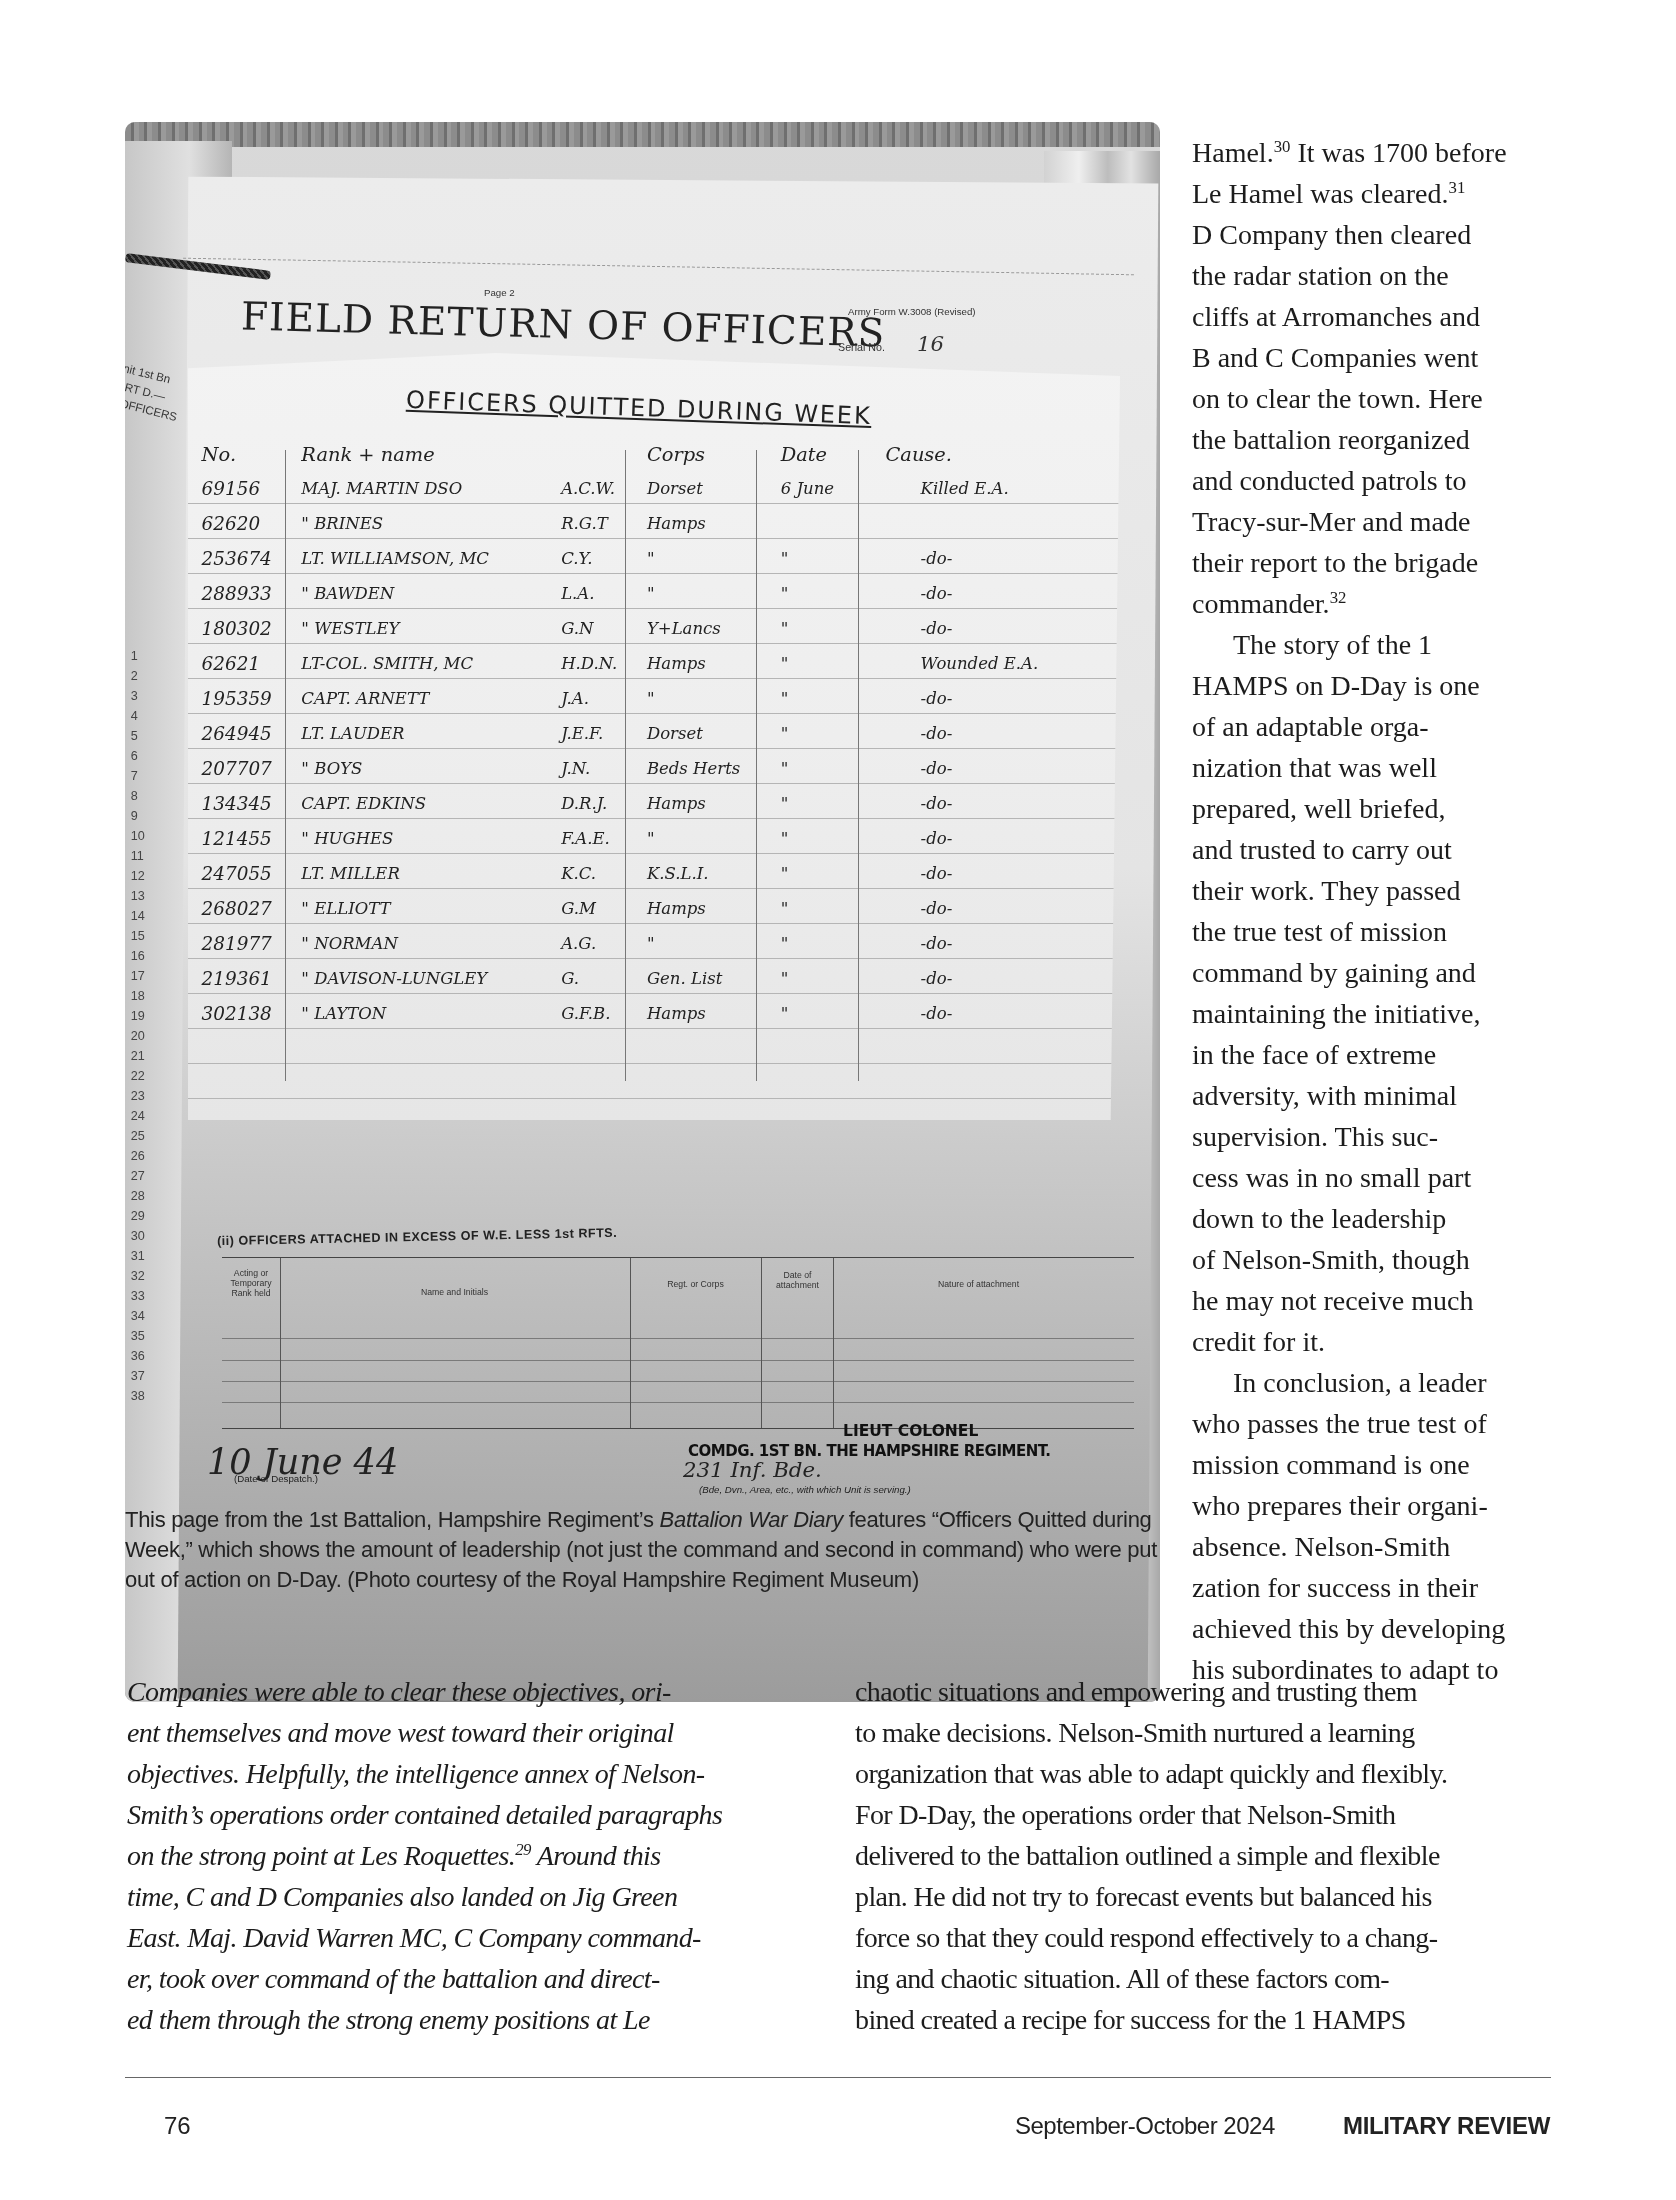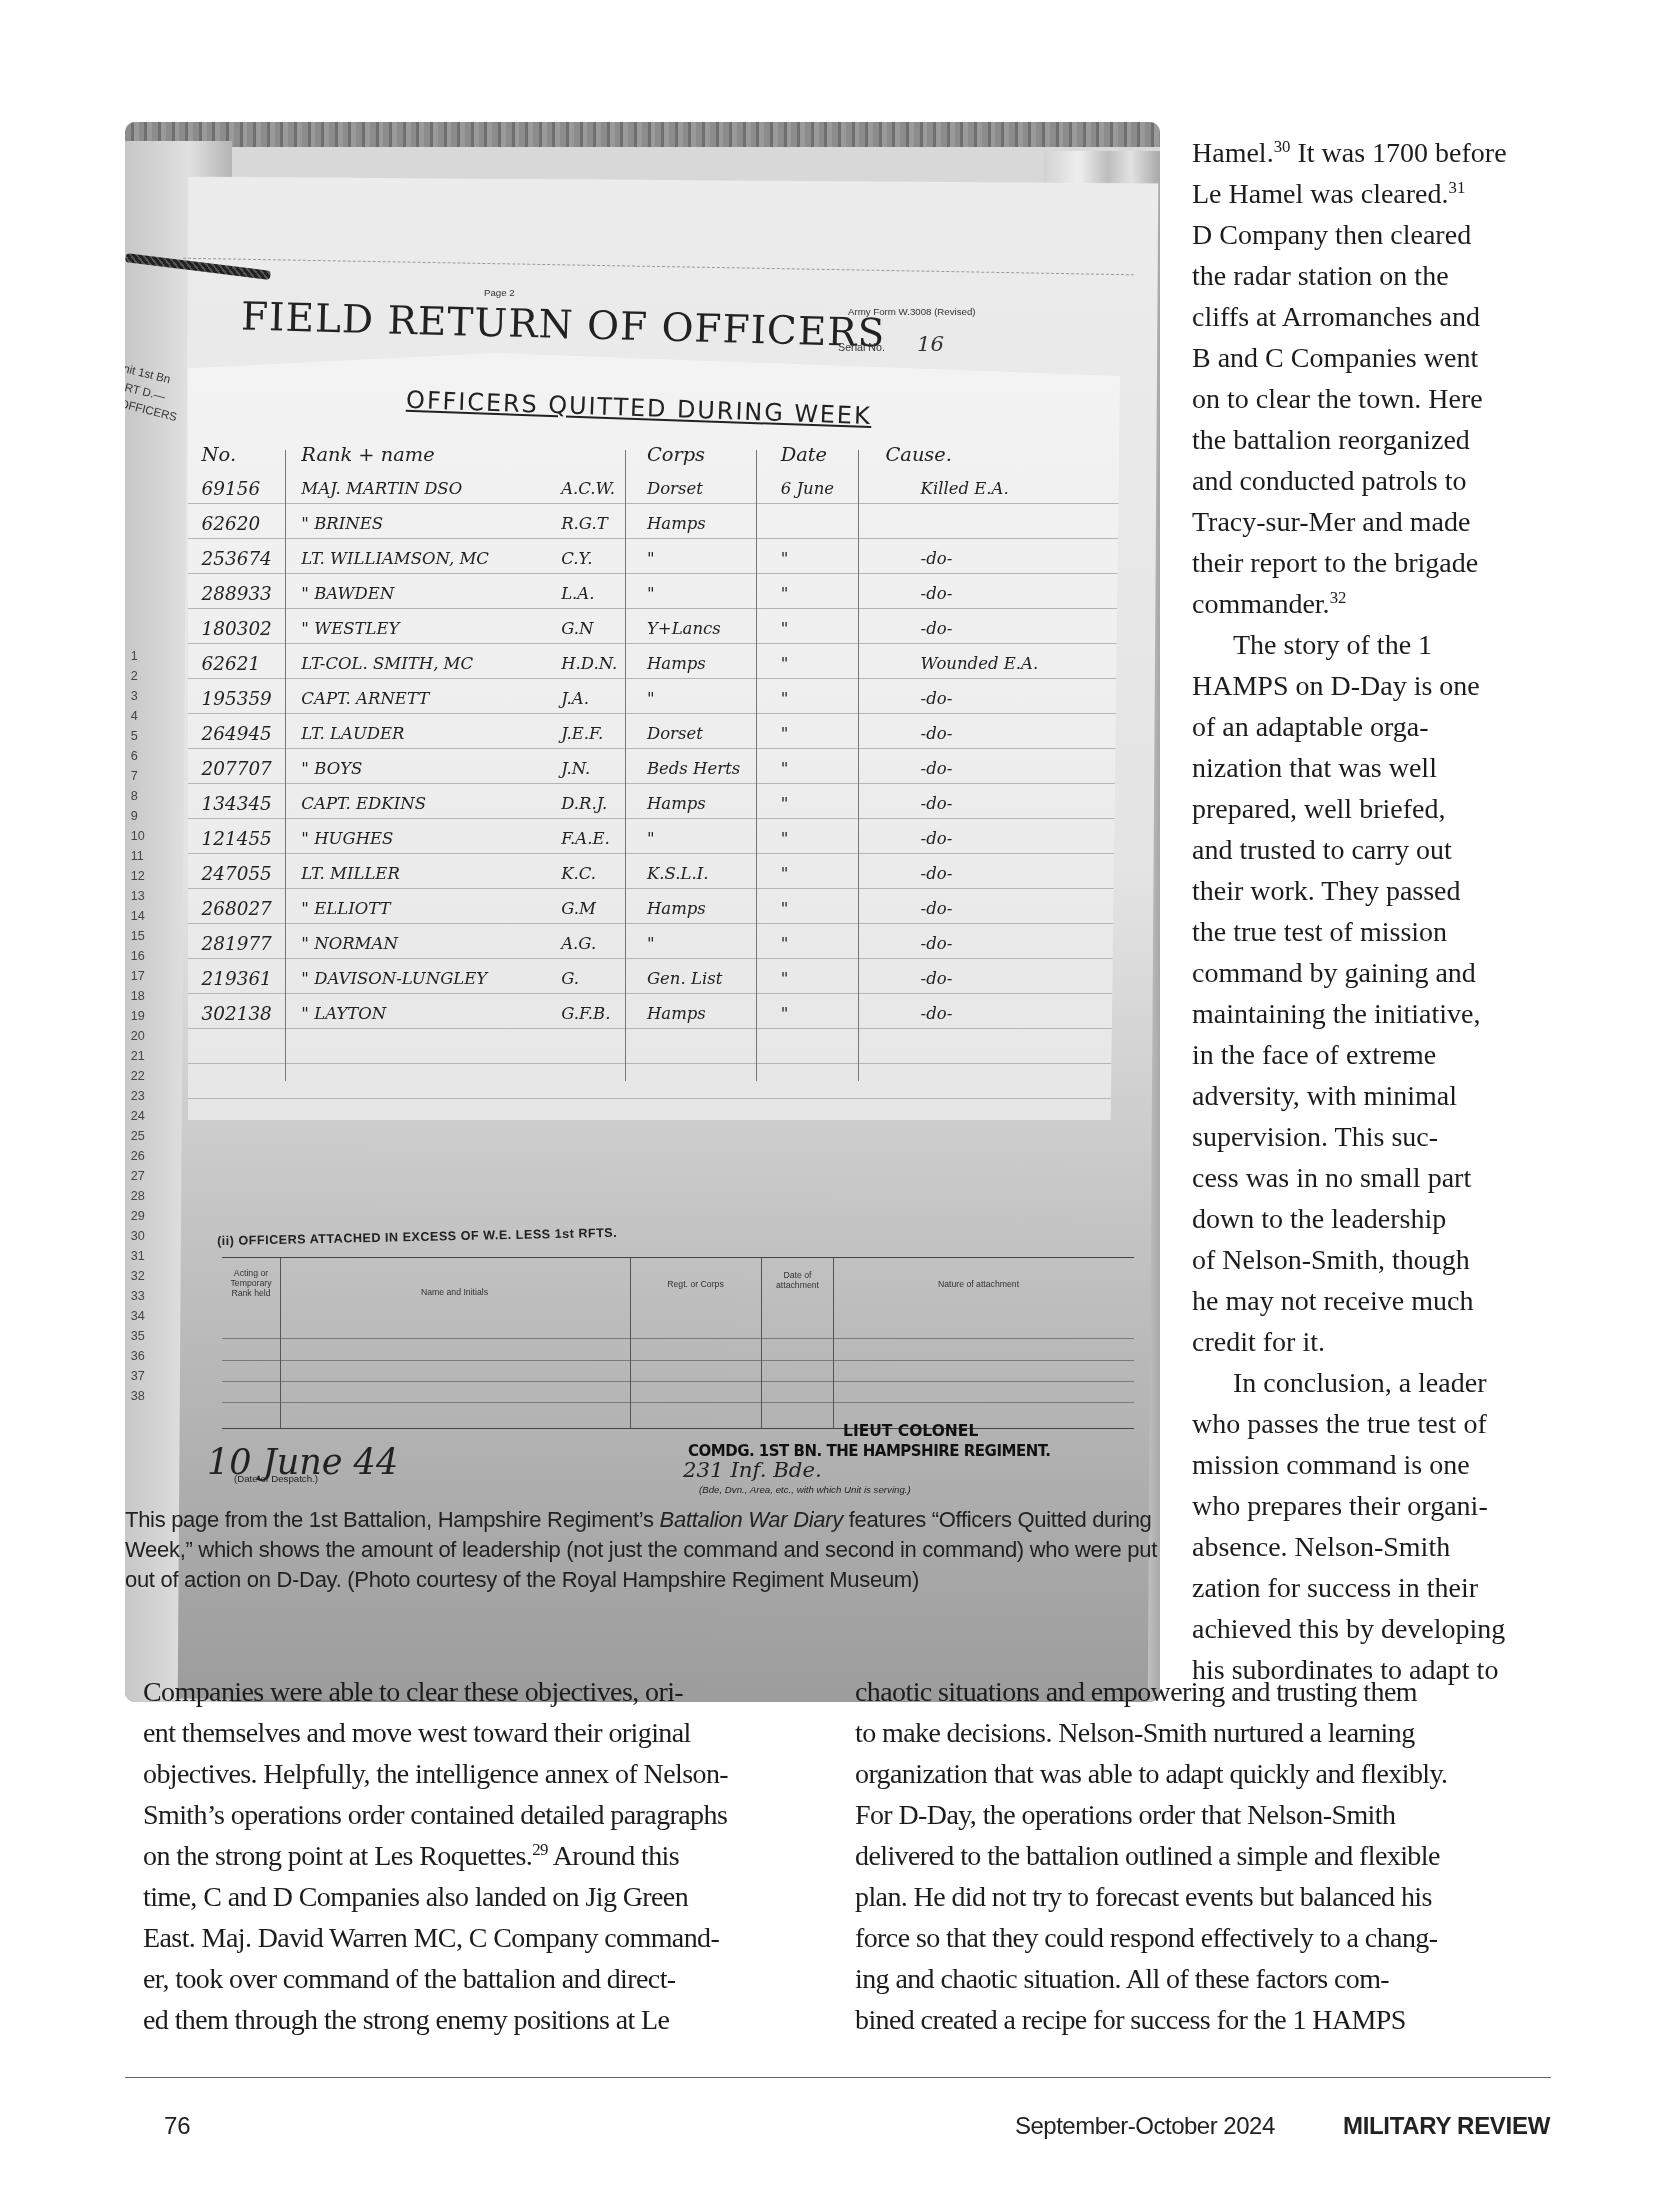--- a/index.html
+++ b/index.html
@@ -77,21 +77,21 @@
   
   #caption { position: absolute; left: 125px; top: 1505px; width: 1038px; font-size: 22px; line-height: 30px; color: #222; letter-spacing: -0.3px; }
 
   
   .col { position: absolute; font-size: 28px; line-height: 41px; color: #1c1c1c; }
   .col .ln { display: block; white-space: nowrap; }
   .col .indent { padding-left: 41px; }
   sup { font-size: 60%; line-height: 0; vertical-align: super; }
 
   #col-right { left: 1192px; top: 132px; width: 388px; }
-  #col-bl { left: 143px; top: 1671px; width: 699px; letter-spacing: -0.6px; }
+  #col-bl { left: 127px; top: 1671px; width: 699px; letter-spacing: -0.6px; font-style: italic; }
   #col-br { left: 855px; top: 1671px; width: 699px; letter-spacing: -0.6px; }
 
   
   #footer-rule { position: absolute; left: 125px; top: 2077px; width: 1426px; border-top: 1.9px solid #666; }
   #page-number { position: absolute; left: 125px; top: 2112px; font-size: 24px; color: #222; margin-left: 39px; }
   #footer-right { position: absolute; right: 127px; top: 2112px; font-size: 24px; color: #222; white-space: nowrap; }
   #footer-right .issue { margin-right: 17.5px; letter-spacing: -0.5px; }
   #footer-right .mag { font-weight: bold; letter-spacing: -0.3px; margin-left: 44px; }
 </style>
 </head>

